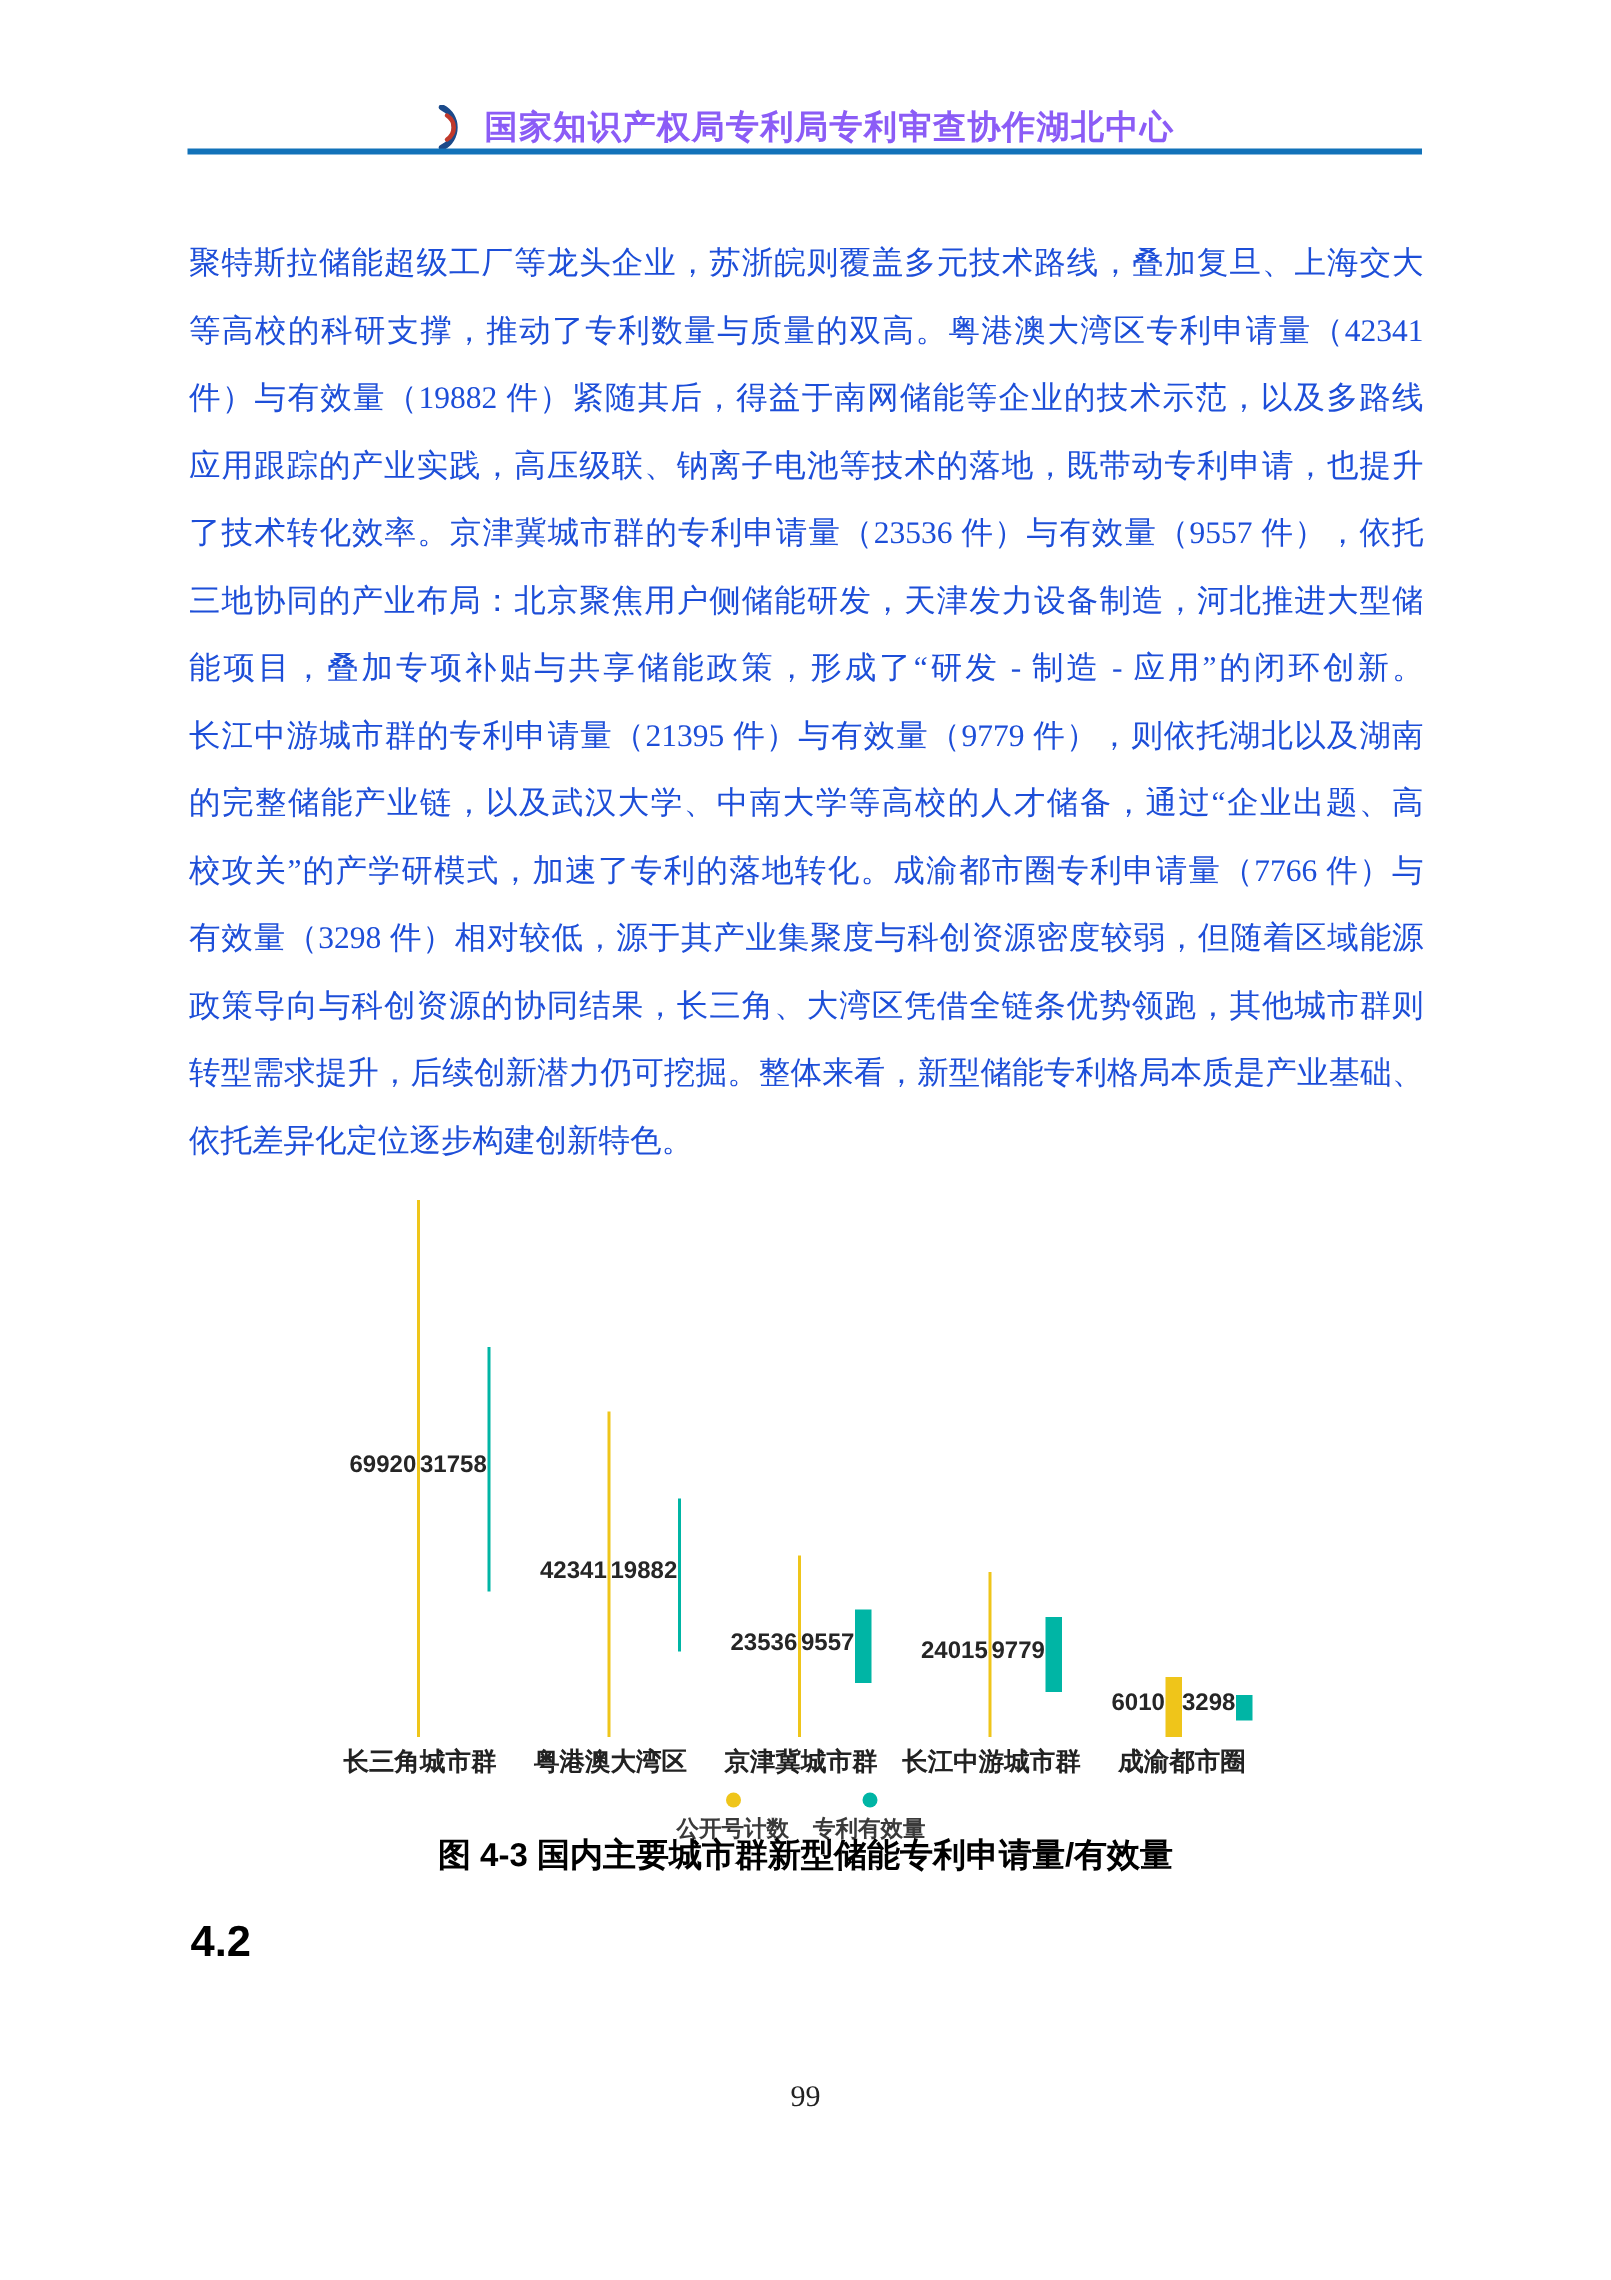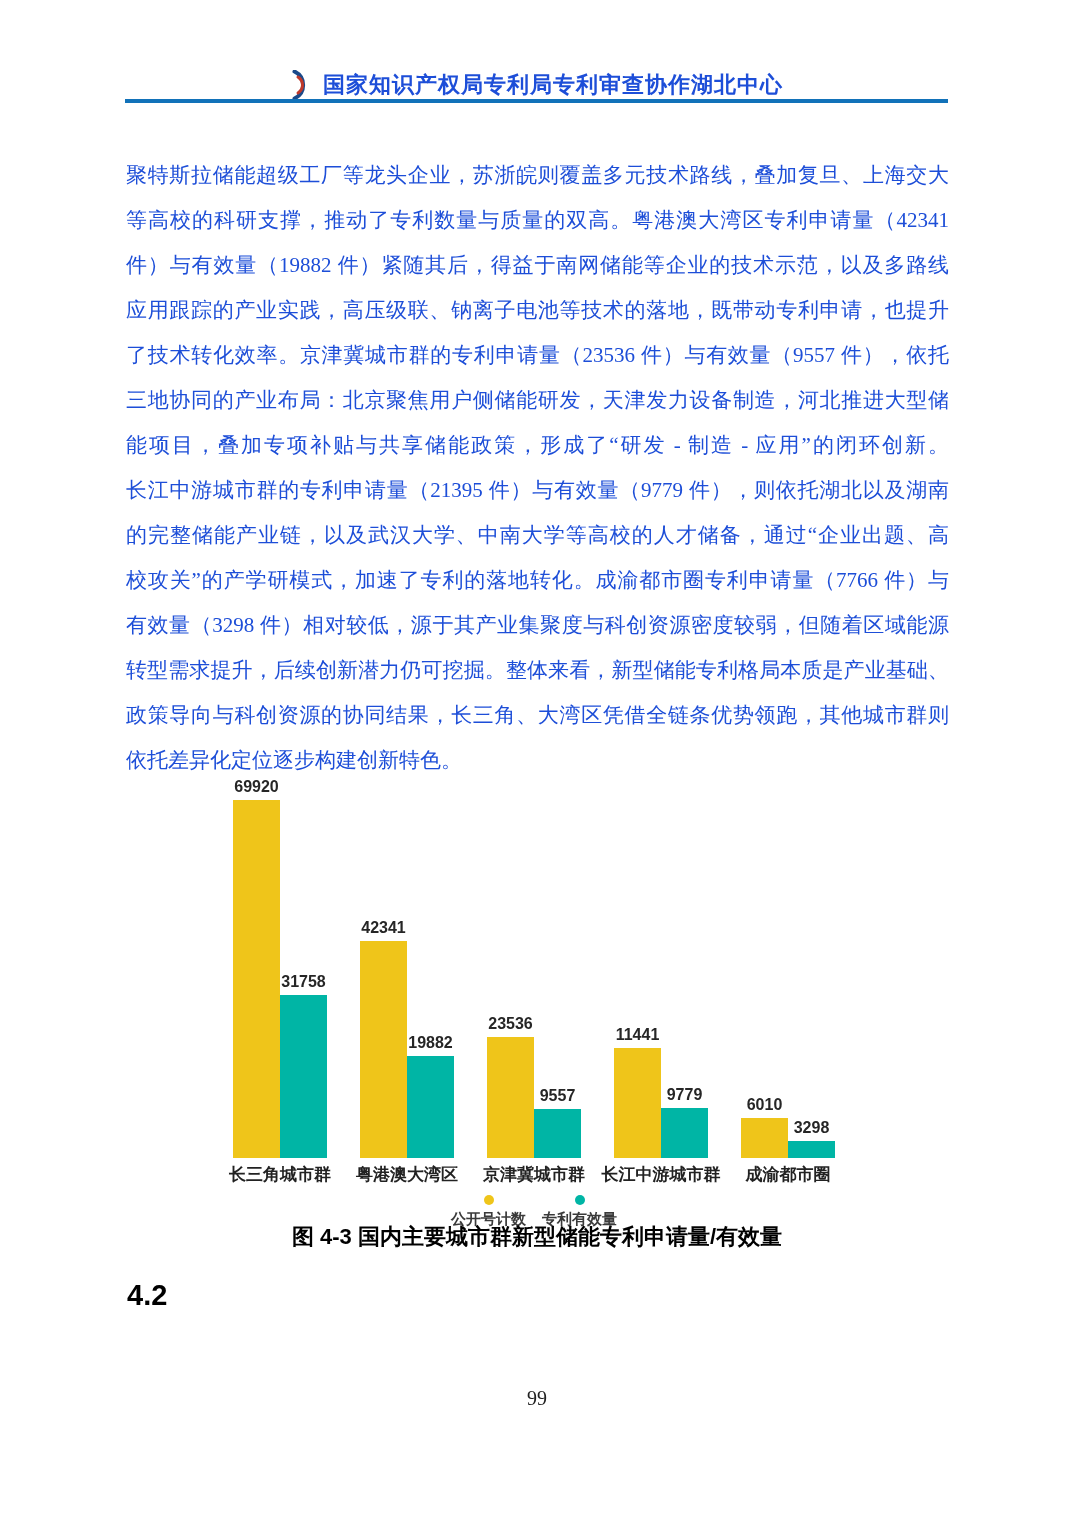--- a/index.html
+++ b/index.html
@@ -3,32 +3,32 @@
 <meta charset="utf-8">
 <style>
   html,body{margin:0;padding:0;}
   body{
     width:1074px;height:1520px;position:relative;background:#ffffff;
     font-family:"Liberation Sans",sans-serif;overflow:hidden;
   }
   
   .header{position:absolute;top:70px;left:0;width:100%;display:flex;
     justify-content:center;align-items:center;gap:11px;}
-  .header-title{font-size:22px;font-weight:bold;color:#1d4ed8;letter-spacing:1px;text-align:center;}
+  .header-title{font-size:22px;font-weight:bold;color:#8b5cf6;letter-spacing:1px;text-align:center;}
   .header-rule{position:absolute;top:99px;left:125px;width:823px;height:4px;background:#1272b9;}
   
   .body-text{position:absolute;top:153px;left:126px;width:823px;
     font-family:"Liberation Serif",serif;font-size:21px;line-height:45px;color:#1d4ed8;}
   .body-text .line{text-align:justify;text-align-last:justify;}
   .body-text .line:last-child{text-align-last:left;}
   
   .chart{position:absolute;top:781px;left:233px;width:602px;}
   .chart-plot{height:377px;display:flex;column-gap:33px;align-items:flex-end;}
   .chart-group{width:94px;display:flex;flex-shrink:0;}
-  .bar-wrapper{display:flex;flex-direction:column;align-items:center;justify-content:flex-end;width:47px;}
+  .bar-wrapper{display:flex;flex-direction:row;align-items:center;justify-content:flex-end;width:47px;}
   .bar-value-label{font-size:16px;font-weight:bold;color:#262626;margin-bottom:4px;white-space:nowrap;}
   .bar{width:47px;}
   .chart-categories{display:flex;column-gap:33px;margin-top:5px;}
   .chart-category{width:94px;display:flex;justify-content:center;font-size:17px;
     font-weight:bold;color:#222;white-space:nowrap;flex-shrink:0;}
   .chart-legend{margin-top:9px;display:flex;justify-content:center;gap:16px;}
   .legend-item{display:flex;align-items:center;gap:5px;font-size:15px;font-weight:bold;color:#3a3a3a;flex-direction:column;}
   .legend-dot{width:10px;height:10px;border-radius:50%;display:inline-block;}
   
   .caption{position:absolute;top:1222px;left:0;width:100%;text-align:center;
@@ -59,22 +59,22 @@
       <div class="line">等高校的科研支撑，推动了专利数量与质量的双高。粤港澳大湾区专利申请量（42341</div>
       <div class="line">件）与有效量（19882 件）紧随其后，得益于南网储能等企业的技术示范，以及多路线</div>
       <div class="line">应用跟踪的产业实践，高压级联、钠离子电池等技术的落地，既带动专利申请，也提升</div>
       <div class="line">了技术转化效率。京津冀城市群的专利申请量（23536 件）与有效量（9557 件），依托</div>
       <div class="line">三地协同的产业布局：北京聚焦用户侧储能研发，天津发力设备制造，河北推进大型储</div>
       <div class="line">能项目，叠加专项补贴与共享储能政策，形成了“研发 - 制造 - 应用”的闭环创新。</div>
       <div class="line">长江中游城市群的专利申请量（21395 件）与有效量（9779 件），则依托湖北以及湖南</div>
       <div class="line">的完整储能产业链，以及武汉大学、中南大学等高校的人才储备，通过“企业出题、高</div>
       <div class="line">校攻关”的产学研模式，加速了专利的落地转化。成渝都市圈专利申请量（7766 件）与</div>
       <div class="line">有效量（3298 件）相对较低，源于其产业集聚度与科创资源密度较弱，但随着区域能源</div>
+      <div class="line">政策导向与科创资源的协同结果，长三角、大湾区凭借全链条优势领跑，其他城市群则</div>
       <div class="line">转型需求提升，后续创新潜力仍可挖掘。整体来看，新型储能专利格局本质是产业基础、</div>
-      <div class="line">政策导向与科创资源的协同结果，长三角、大湾区凭借全链条优势领跑，其他城市群则</div>
       <div class="line">依托差异化定位逐步构建创新特色。</div>
     </div>
 
   <div class="chart">
     <div class="chart-plot">
         <div class="chart-group">
           <div class="bar-wrapper">
             <div class="bar-value-label">69920</div>
             <div class="bar" style="height: 358px; background: rgb(239, 197, 26);"></div>
           </div>
@@ -98,21 +98,21 @@
             <div class="bar-value-label">23536</div>
             <div class="bar" style="height: 121px; background: rgb(239, 197, 26);"></div>
           </div>
           <div class="bar-wrapper">
             <div class="bar-value-label">9557</div>
             <div class="bar" style="height: 49px; background: rgb(0, 181, 165);"></div>
           </div>
         </div>
         <div class="chart-group">
           <div class="bar-wrapper">
-            <div class="bar-value-label">11441</div>
+            <div class="bar-value-label">24015</div>
             <div class="bar" style="height: 110px; background: rgb(239, 197, 26);"></div>
           </div>
           <div class="bar-wrapper">
             <div class="bar-value-label">9779</div>
             <div class="bar" style="height: 50px; background: rgb(0, 181, 165);"></div>
           </div>
         </div>
         <div class="chart-group">
           <div class="bar-wrapper">
             <div class="bar-value-label">6010</div>

